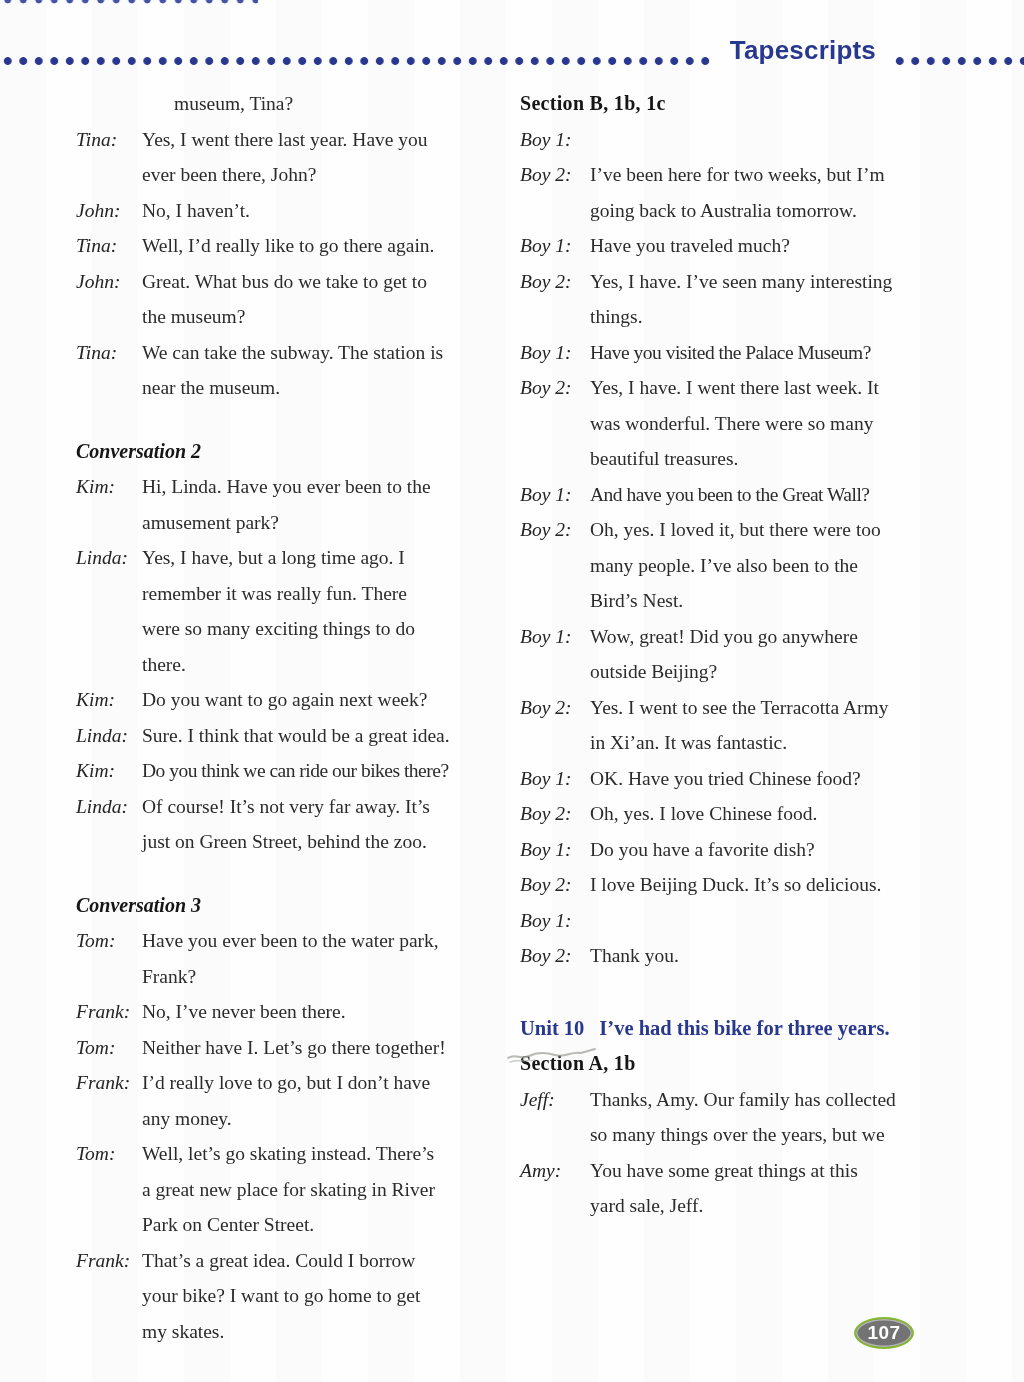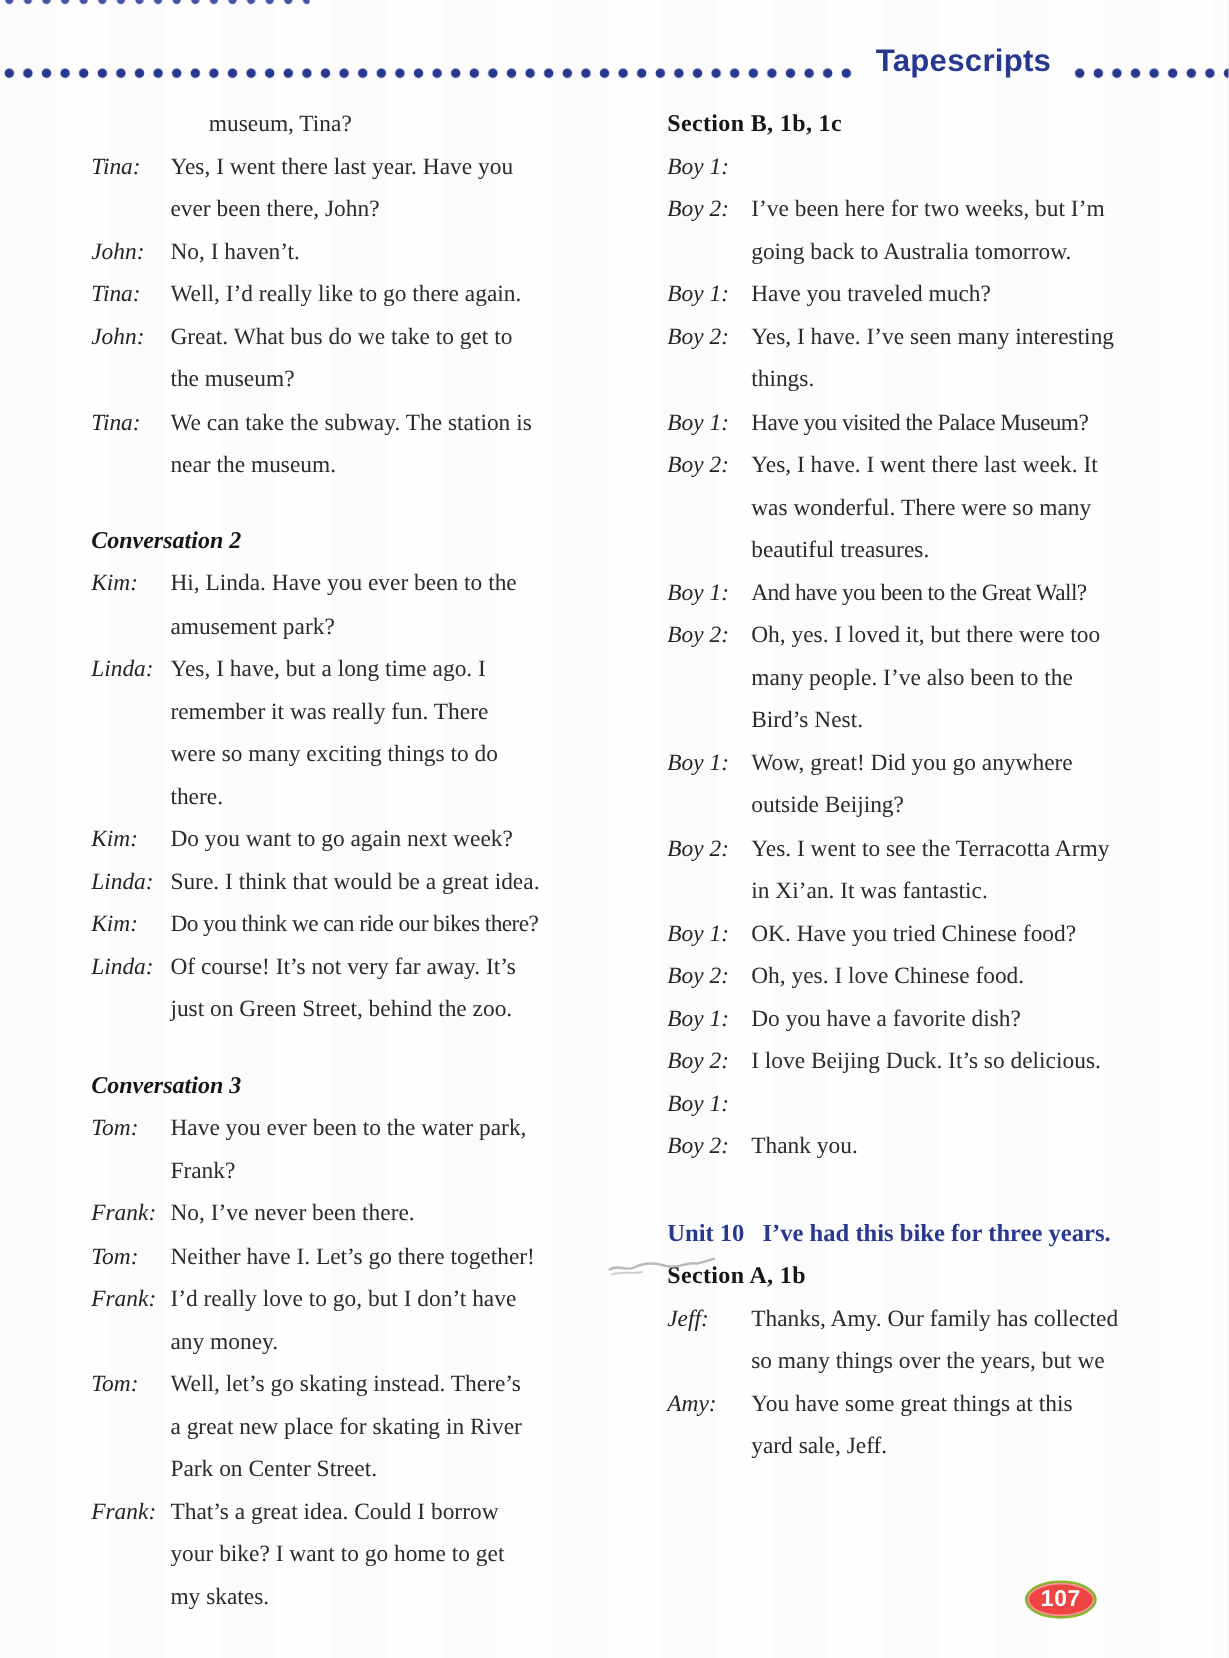--- a/index.html
+++ b/index.html
@@ -36,37 +36,37 @@
   .dots-left{flex:1;}
   .dots-right{width:132px;}
   .header-title{
     font-family:"Liberation Sans","DejaVu Sans",sans-serif;
     font-weight:bold;font-size:26px;color:#28388f;
     margin:0 16px;letter-spacing:0.2px;white-space:nowrap;
   }
   
   .col{position:absolute;top:86px;font-size:19.5px;line-height:35.5px;}
   .col-left{left:76px;width:438px;}
-  .col-right{left:556px;width:446px;}
+  .col-right{left:520px;width:446px;}
   .dline{display:flex;align-items:flex-start;}
   .speaker{flex:0 0 66px;font-style:italic;color:#242424;}
   .col-right .speaker{flex-basis:70px;}
   .dtext{flex:1;white-space:pre-line;}
   .condensed .dtext{letter-spacing:-0.5px;}
   .continuation{margin-left:98px;}
   .heading-italic{font-weight:bold;font-style:italic;font-size:20px;color:#161616;margin-top:28px;}
   .heading-bold{font-weight:bold;font-size:20px;color:#161616;letter-spacing:0.3px;}
   .unit-heading{margin-top:37px;font-weight:bold;font-size:20.5px;color:#28388f;}
   .unit-heading .unit-label{margin-right:15px;}
   
   .scribble{position:absolute;left:505px;top:1042px;width:95px;height:24px;}
   
   .page-badge{
     position:absolute;left:854px;top:1317px;width:60px;height:32px;
-    background:#ef4444;border:2px solid #85ba2e;border-radius:50%;
+    background:#737373;border:2px solid #85ba2e;border-radius:50%;
     box-sizing:border-box;box-shadow:inset 0 0 0 1.5px rgba(255,255,255,0.45);
     display:flex;align-items:center;justify-content:center;
     font-family:"Liberation Sans","DejaVu Sans",sans-serif;
     font-weight:bold;font-size:19px;color:#ffffff;letter-spacing:0.5px;
   }
 </style>
 </head>
 <body>
 
 <div class="page">

